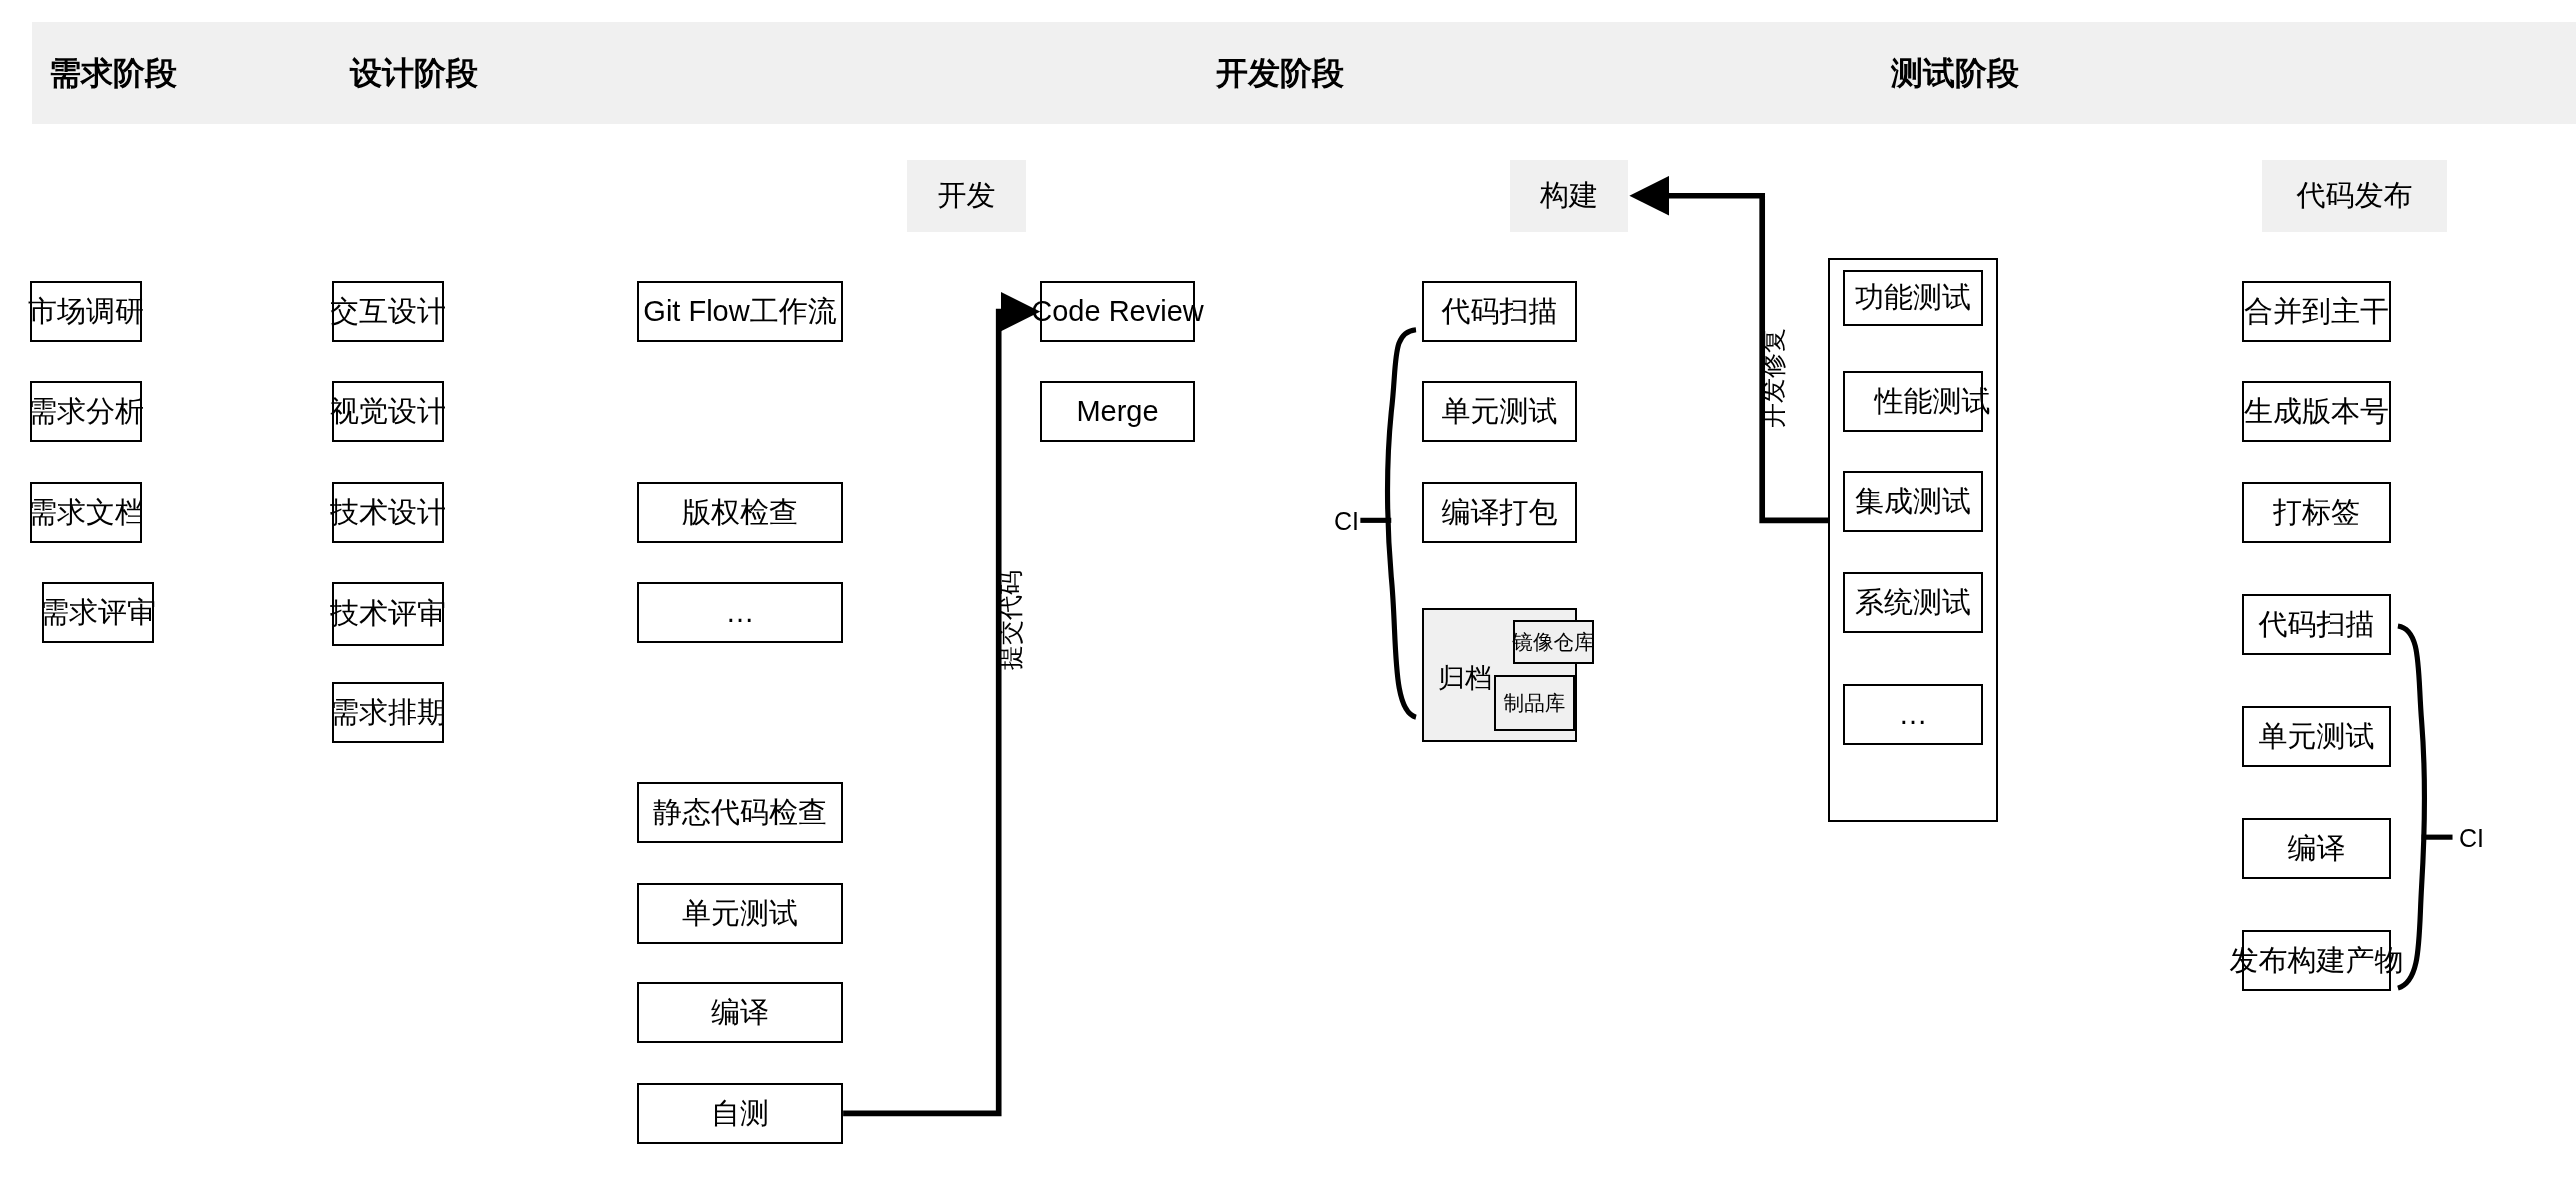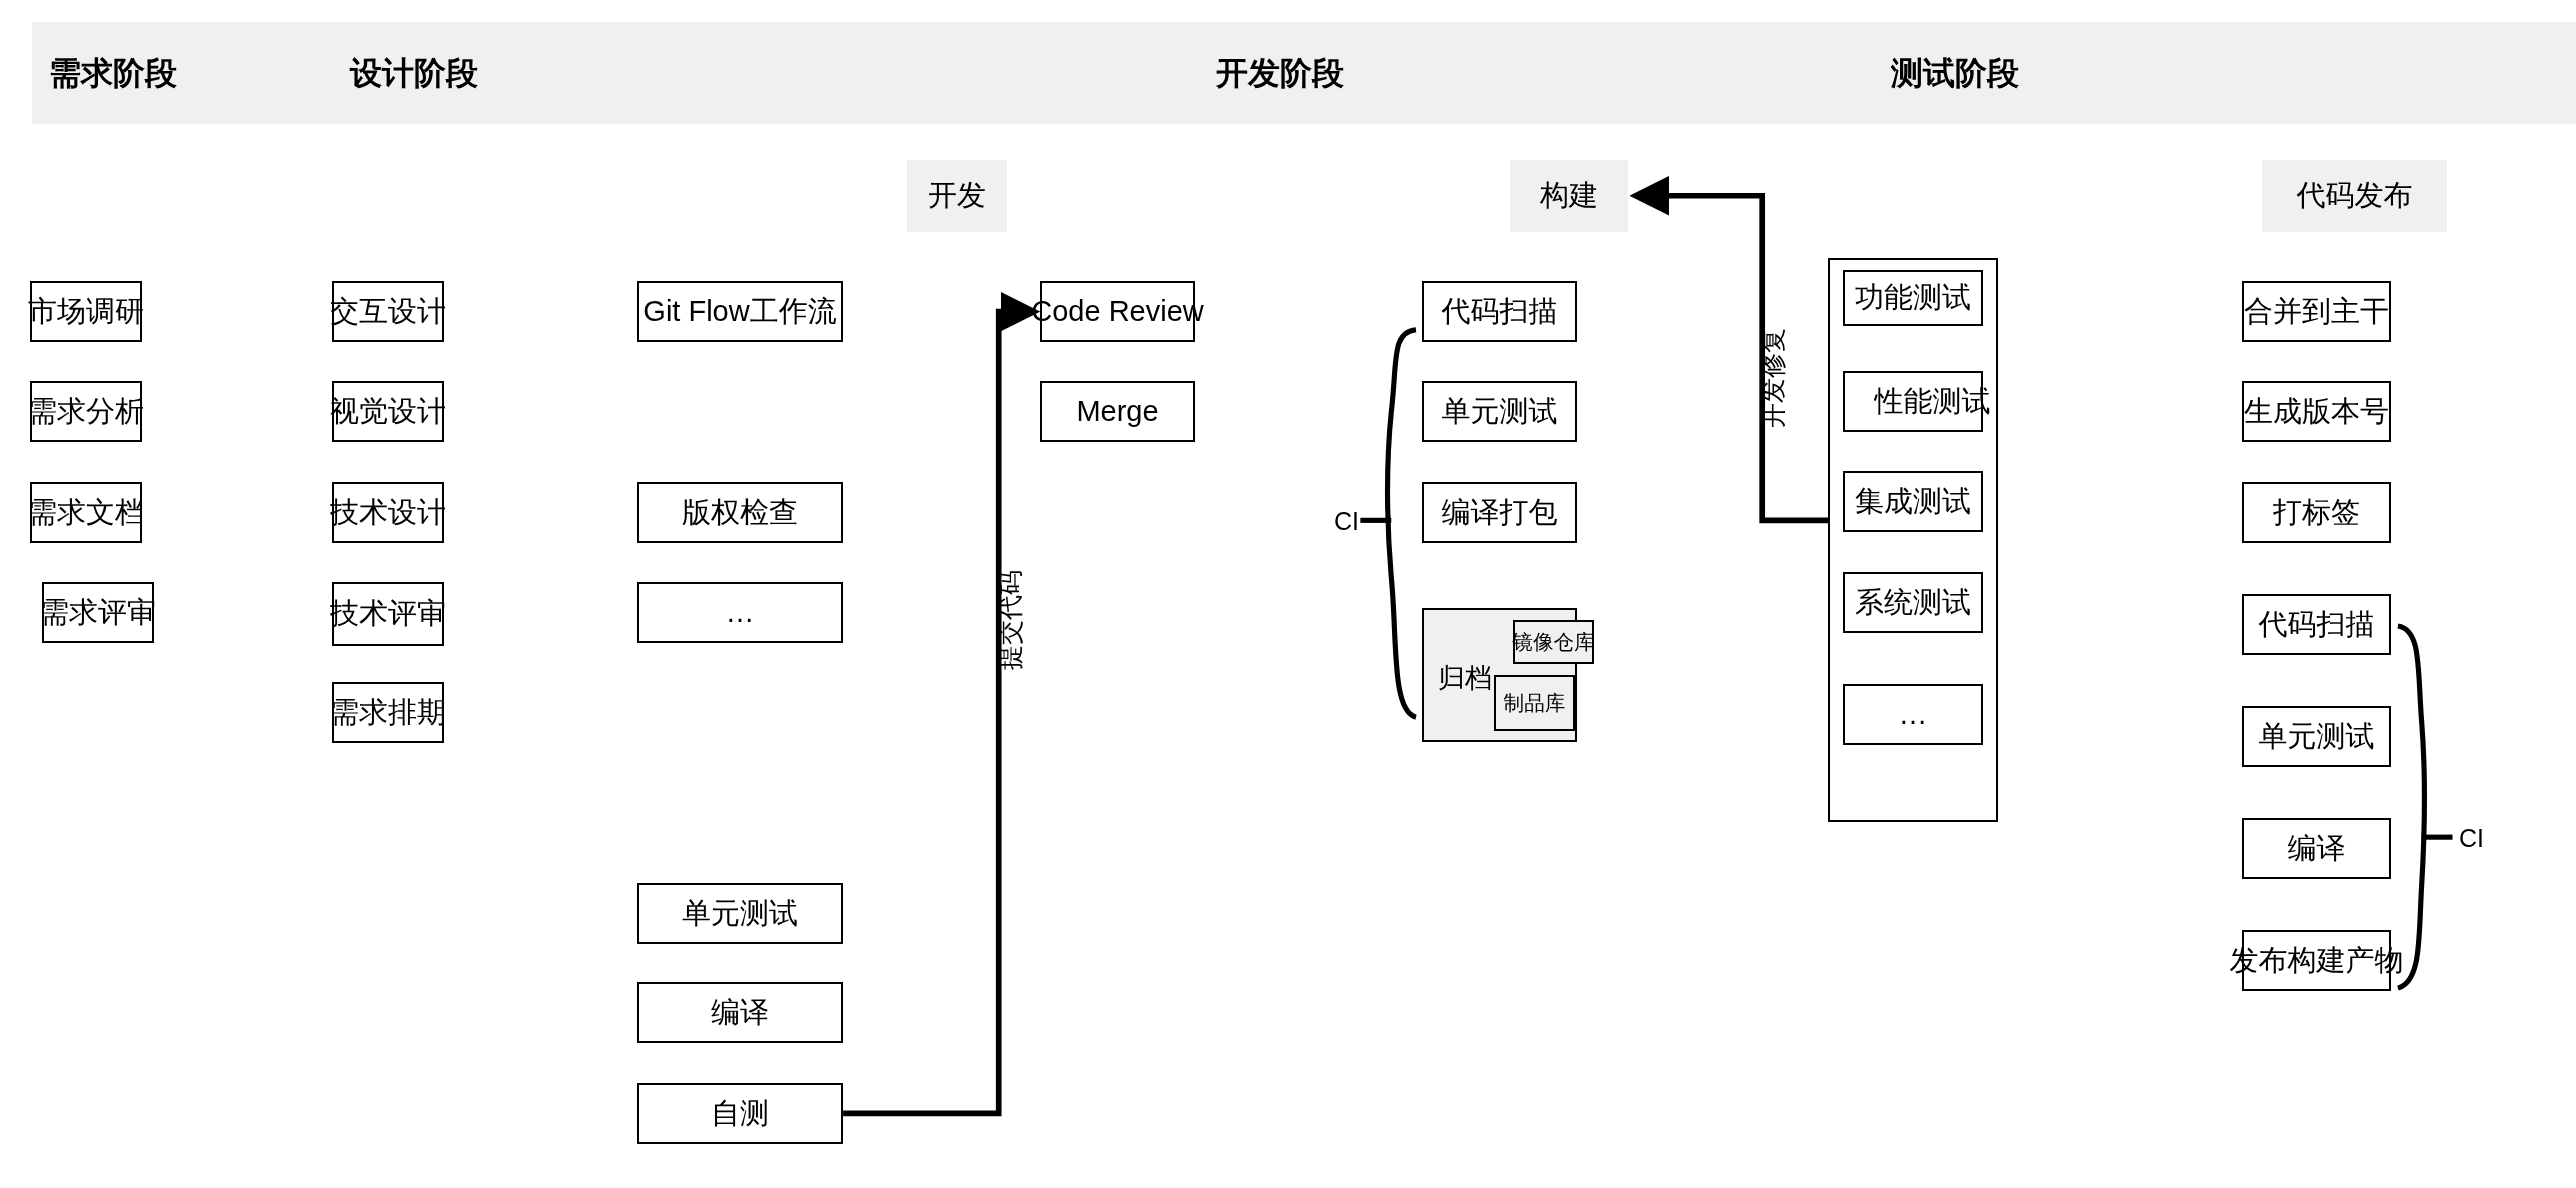--- a/index.html
+++ b/index.html
@@ -40,38 +40,39 @@
 
 <div id="stage">
 
   <div class="phase-band" style="left:32px;top:21.6px;width:3717px;height:102px;"></div>
 
   <div class="phase-label" style="left:49px;top:57px;">需求阶段</div>
   <div class="phase-label" style="left:350px;top:57px;">设计阶段</div>
   <div class="phase-label" style="left:1216px;top:57px;">开发阶段</div>
   <div class="phase-label" style="left:1891px;top:57px;">测试阶段</div>
 
-  <div class="substage" style="left:907px;top:160px;width:100px;height:72px;">开发</div>
+  <div class="substage" style="left:907px;top:160px;width:119px;height:72px;">开发</div>
   <div class="substage" style="left:1510px;top:160px;width:118px;height:72px;">构建</div>
   <div class="substage" style="left:2262px;top:160px;width:185px;height:72px;">代码发布</div>
 
   <div class="box" style="left:30px;top:281px;width:112px;height:61px;">市场调研</div>
   <div class="box" style="left:30px;top:381px;width:112px;height:61px;">需求分析</div>
   <div class="box" style="left:30px;top:482px;width:112px;height:61px;">需求文档</div>
   <div class="box" style="left:42px;top:582px;width:112px;height:61px;">需求评审</div>
 
   <div class="box" style="left:332px;top:281px;width:112px;height:61px;">交互设计</div>
   <div class="box" style="left:332px;top:381px;width:112px;height:61px;">视觉设计</div>
   <div class="box" style="left:332px;top:482px;width:112px;height:61px;">技术设计</div>
   <div class="box" style="left:332px;top:582px;width:112px;height:64px;">技术评审</div>
   <div class="box" style="left:332px;top:682px;width:112px;height:61px;">需求排期</div>
 
   <div class="box" style="left:637px;top:281px;width:206px;height:61px;">Git Flow工作流</div>
   <div class="box" style="left:637px;top:482px;width:206px;height:61px;">版权检查</div>
   <div class="box" style="left:637px;top:582px;width:206px;height:61px;">…</div>
+  <div class="box" style="left:637px;top:782px;width:206px;height:61px;">静态代码检查</div>
   <div class="box" style="left:637px;top:883px;width:206px;height:61px;">单元测试</div>
   <div class="box" style="left:637px;top:982px;width:206px;height:61px;">编译</div>
   <div class="box" style="left:637px;top:1083px;width:206px;height:61px;">自测</div>
 
   <div class="box" style="left:1040px;top:281px;width:155px;height:61px;">Code Review</div>
   <div class="box" style="left:1040px;top:381px;width:155px;height:61px;">Merge</div>
 
   <div class="box" style="left:1422px;top:281px;width:155px;height:61px;">代码扫描</div>
   <div class="box" style="left:1422px;top:381px;width:155px;height:61px;">单元测试</div>
   <div class="box" style="left:1422px;top:482px;width:155px;height:61px;">编译打包</div>

